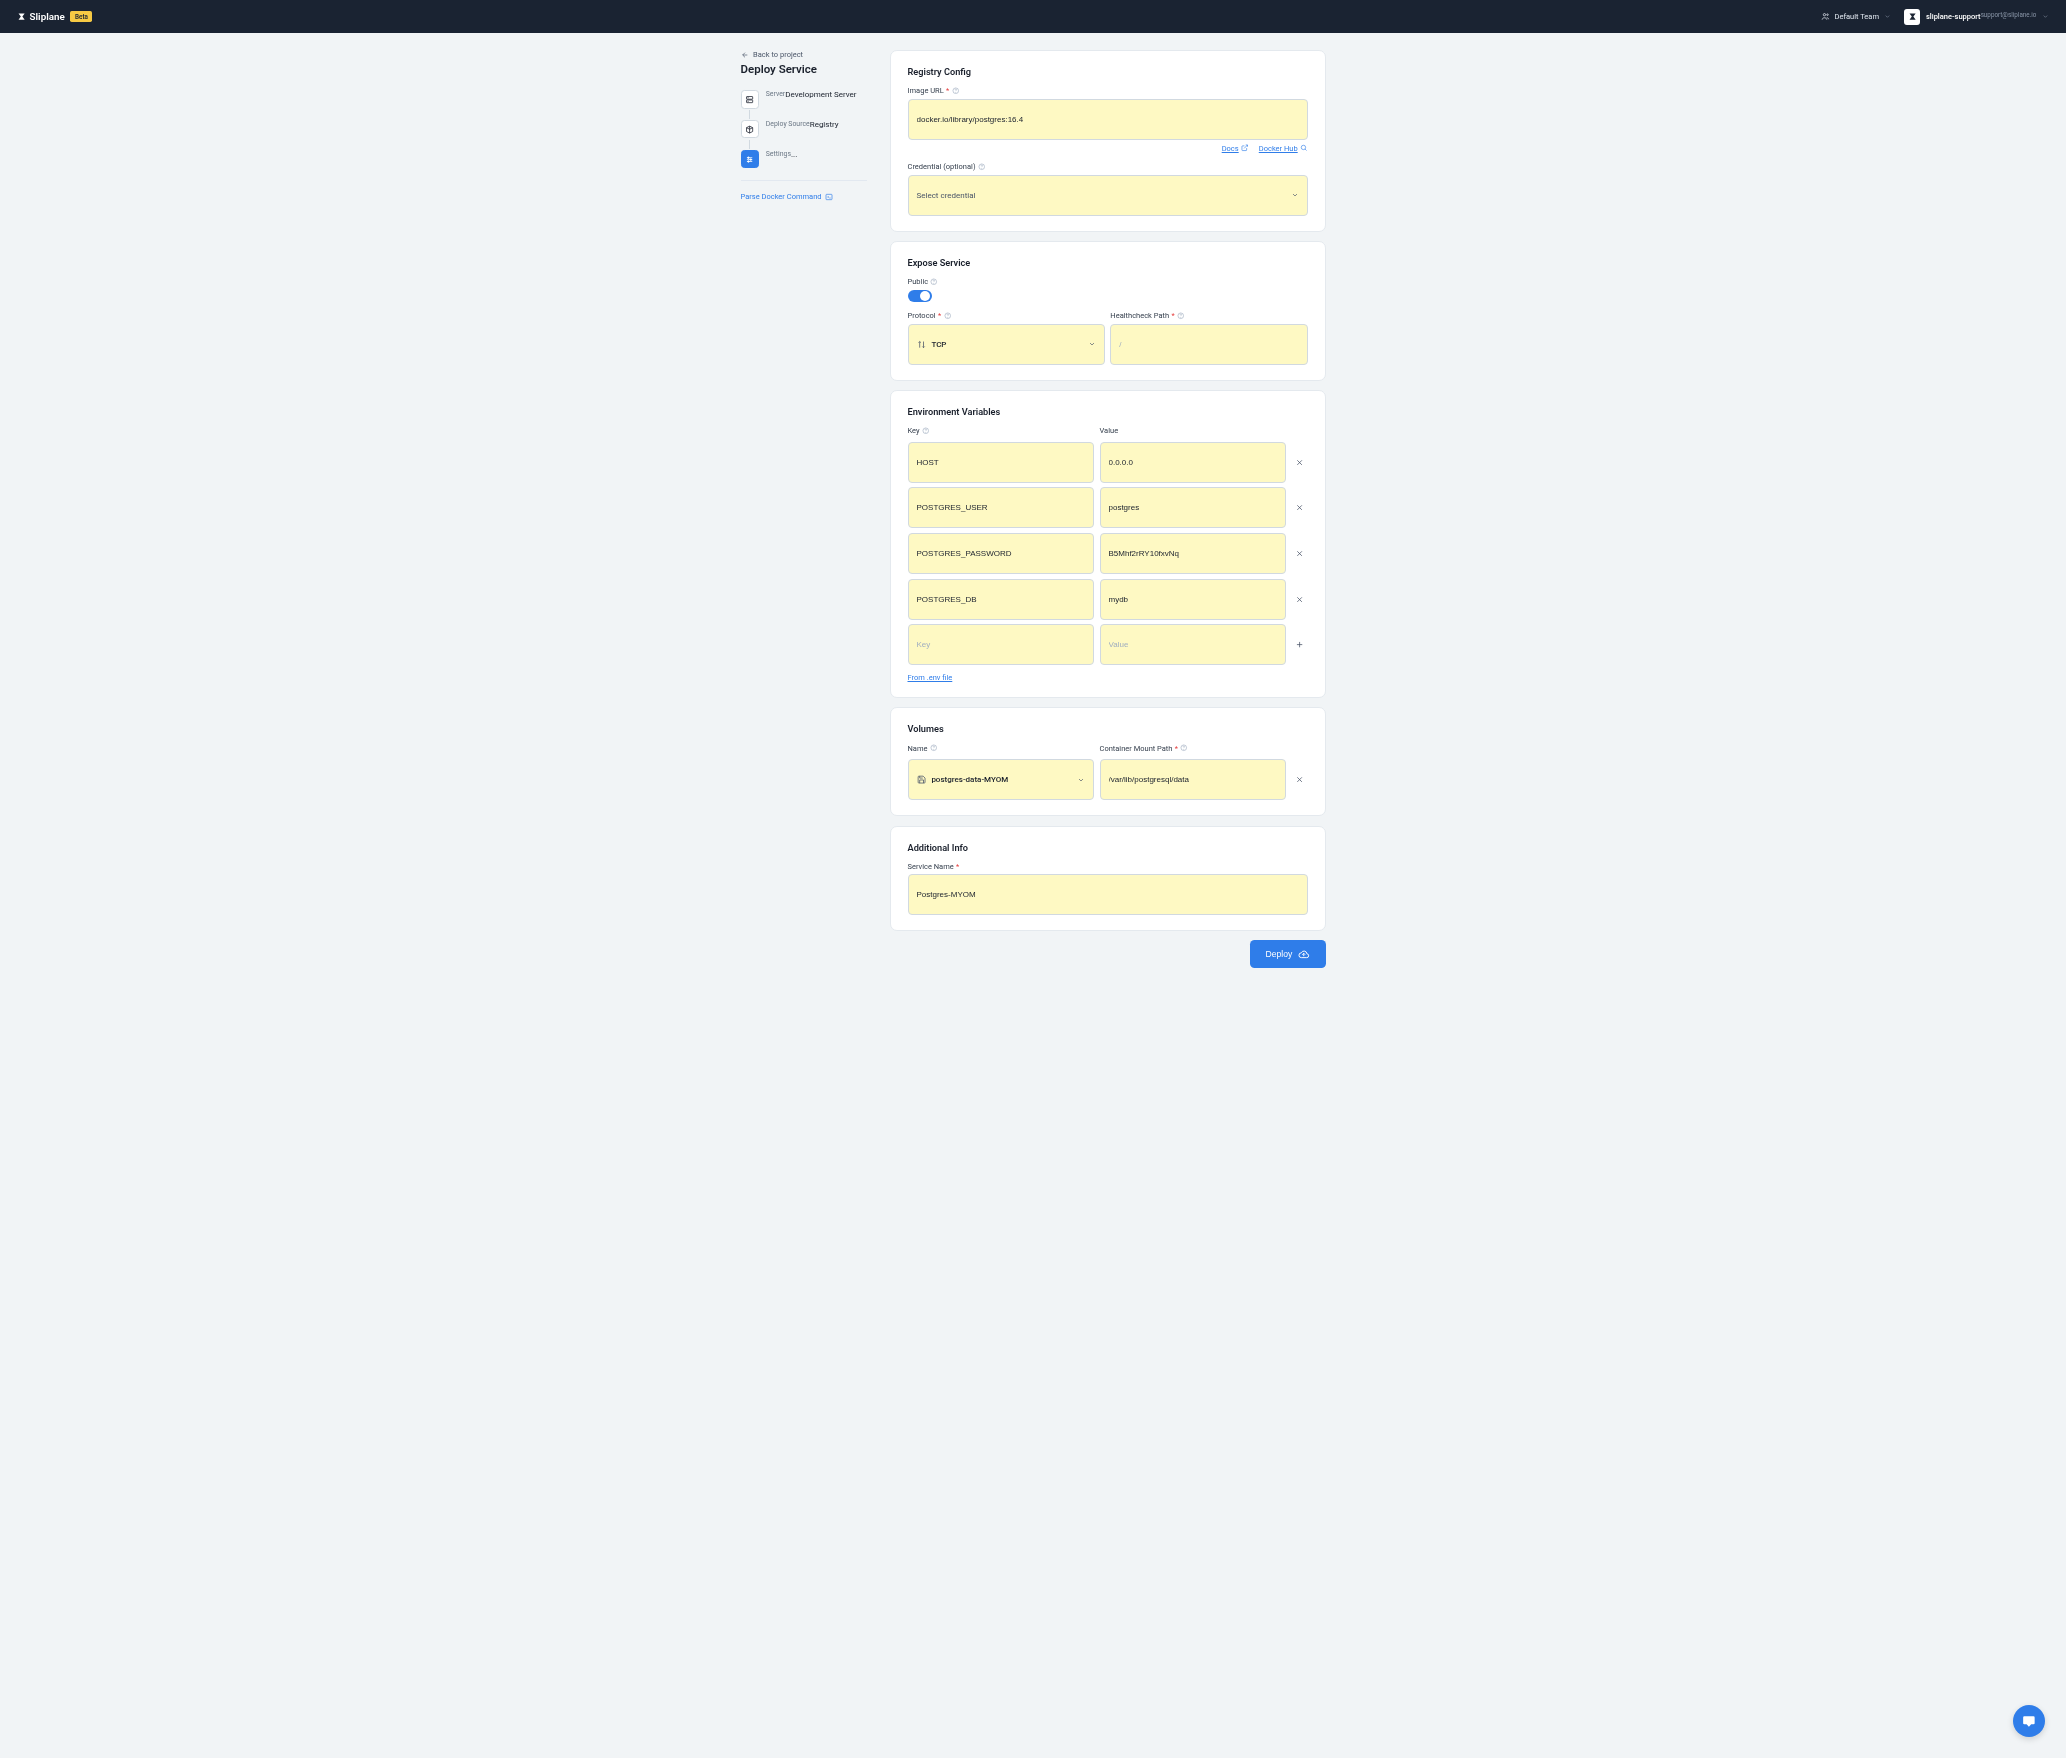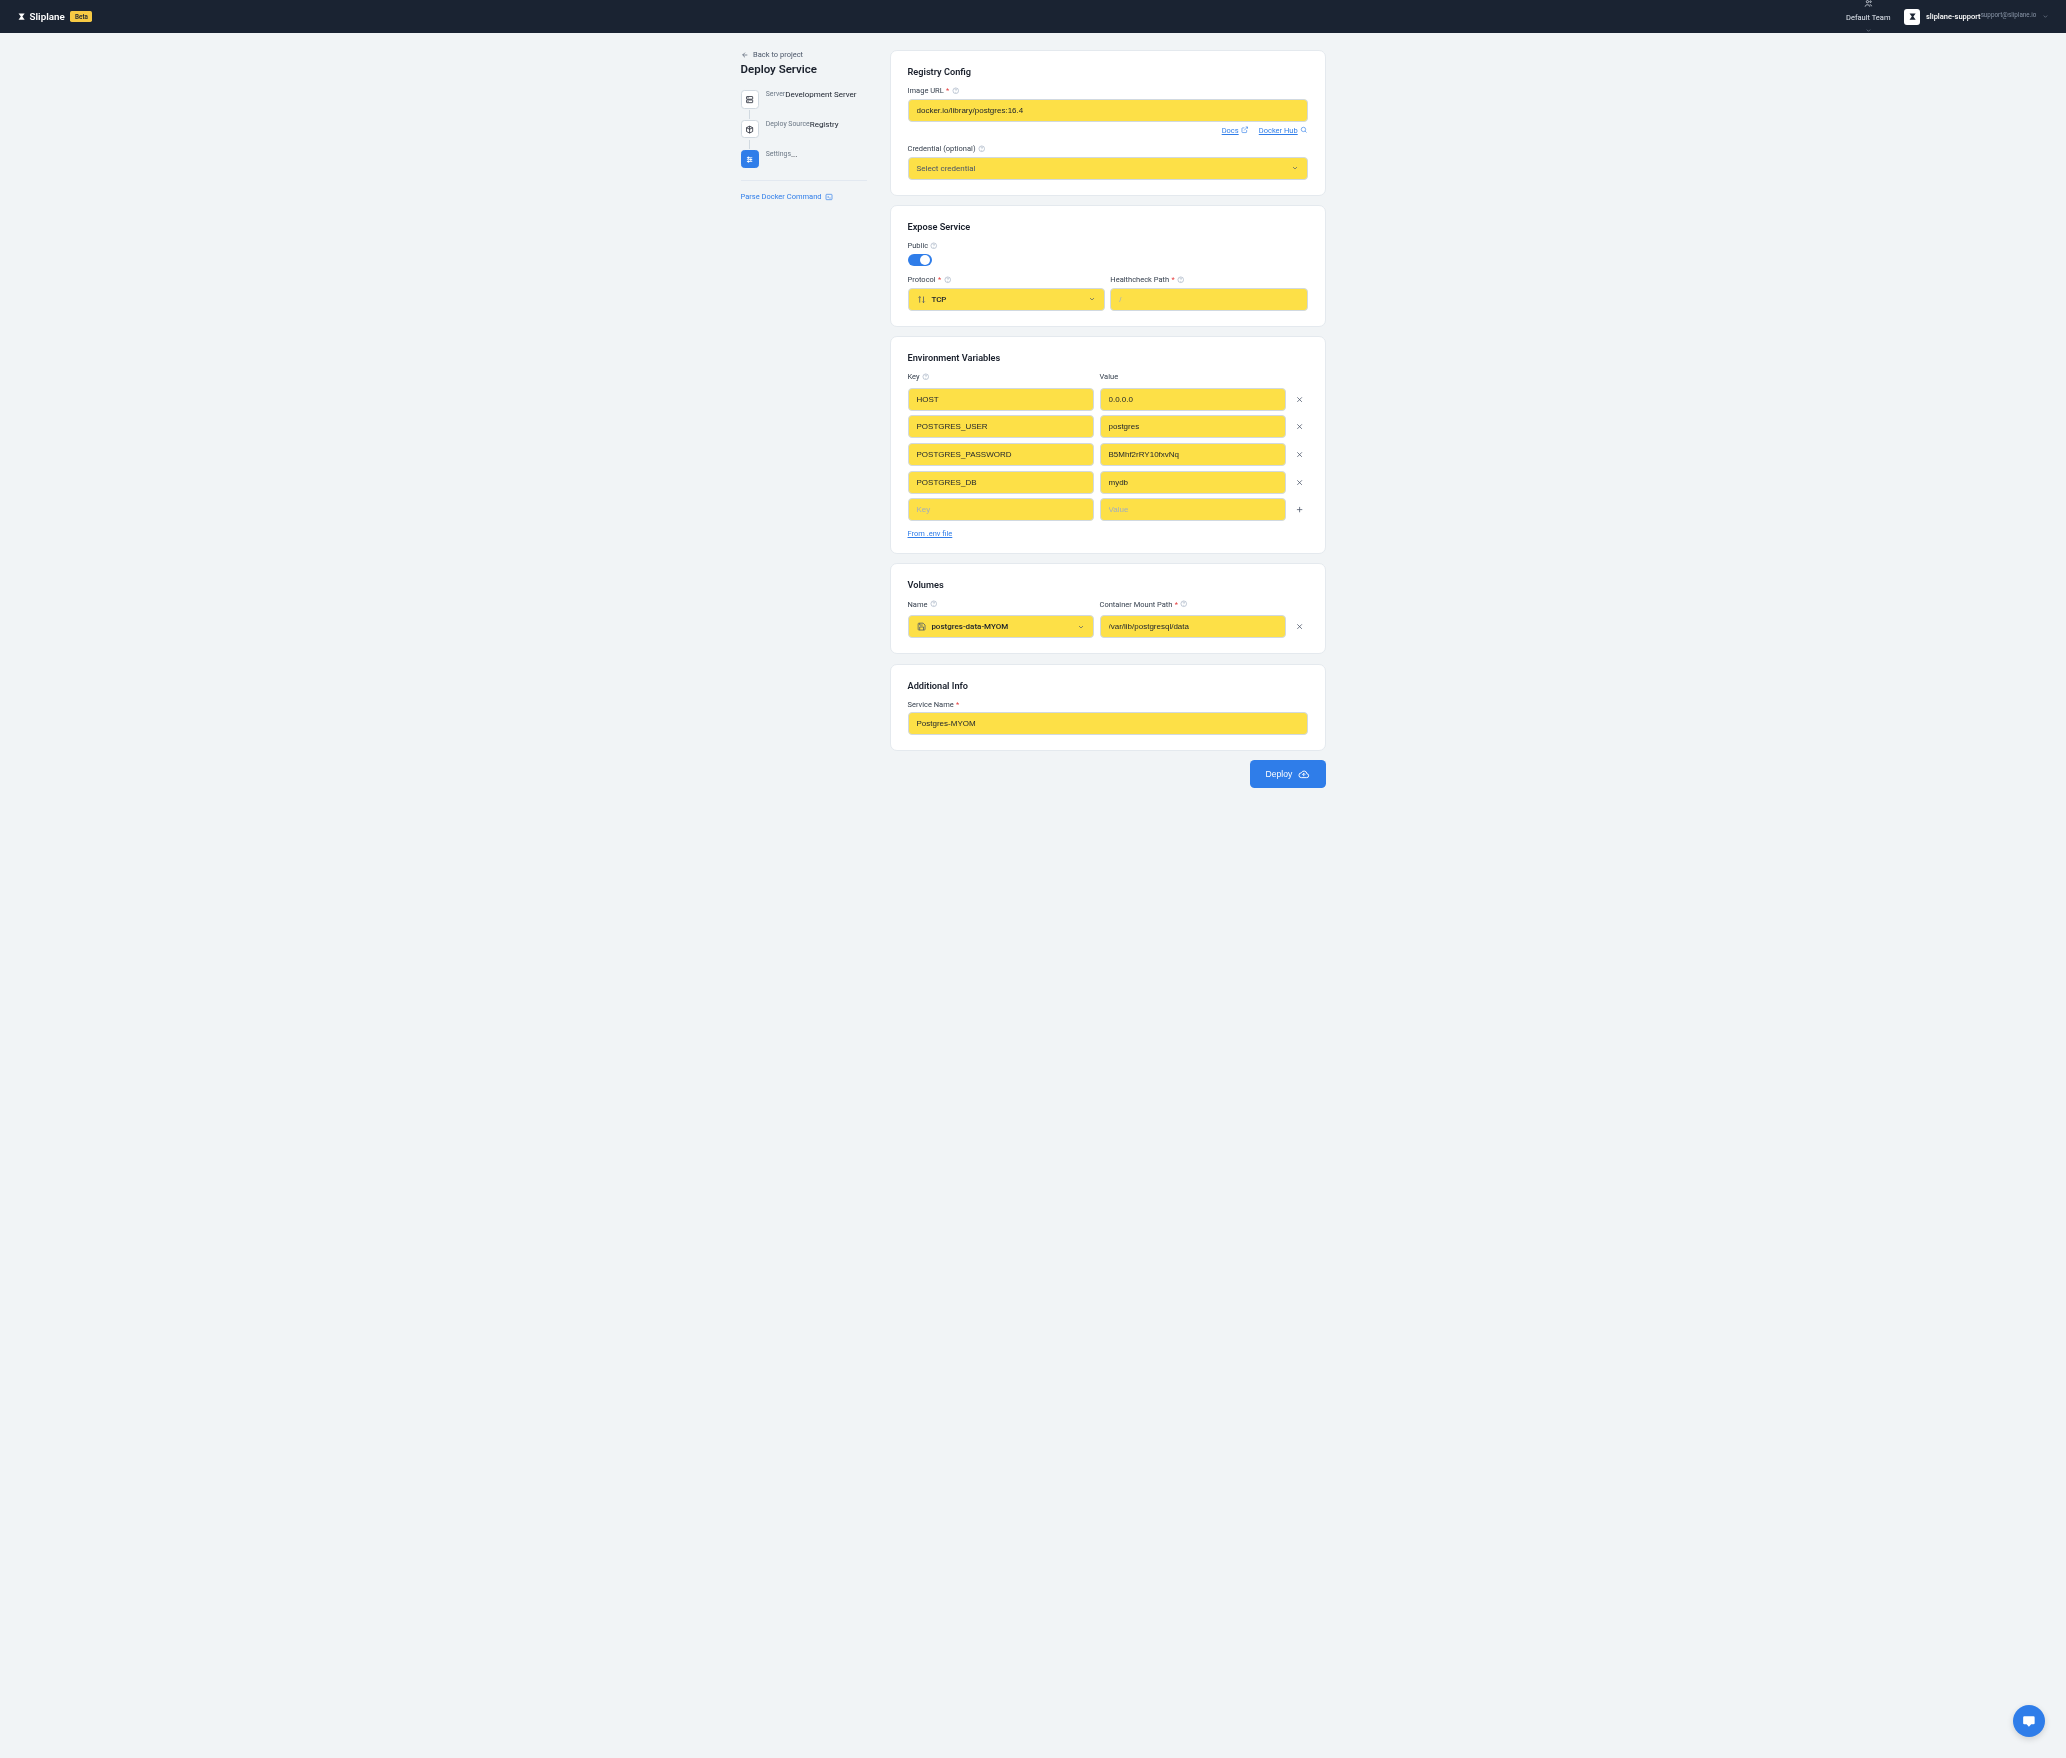--- a/index.html
+++ b/index.html
@@ -3,21 +3,21 @@
 <meta charset="utf-8">
 <style>
 * { box-sizing: border-box; margin: 0; padding: 0; }
 body { font-family: -apple-system, BlinkMacSystemFont, "Segoe UI", Roboto, sans-serif; background: #f1f4f6; color: #1a202c; font-size: 8px; }
 .header { background: #1a2332; height: 33px; display: flex; align-items: center; justify-content: space-between; padding: 0 17px; }
 .logo-wrap { display: flex; align-items: center; gap: 5.7px; justify-content: flex-end; }
 .logo { display: flex; align-items: center; gap: 3.4px; color: #fff; font-weight: 600; font-size: 9.8px; }
 .logo svg { width: 9.2px; height: 9.2px; }
 .beta-badge { background: #f6c944; color: #1a2332; font-size: 6.3px; font-weight: 600; padding: 1.1px 4.6px; border-radius: 1.7px; }
 .header-right { display: flex; align-items: center; gap: 13.8px; }
-.team-switch { display: flex; align-items: center; gap: 4.6px; color: #e2e8f0; font-size: 7.5px; cursor: pointer; flex-direction: column; }
+.team-switch { display: flex; align-items: center; gap: 4.6px; color: #e2e8f0; font-size: 7.5px; cursor: pointer; }
 .user-block { display: flex; align-items: center; gap: 5.7px; cursor: pointer; }
 .avatar { width: 16px; height: 16px; background: #fff; border-radius: 2.9px; display: flex; align-items: center; justify-content: center; }
 .avatar svg { width: 9.2px; height: 9.2px; }
 .user-info { display: flex; flex-direction: row; line-height: 1.2; }
 .user-name { color: #fff; font-size: 7.5px; font-weight: 500; }
 .user-email { color: #8a96a8; font-size: 6.3px; }
 .chev { color: #8a96a8; }
 .main { display: flex; justify-content: center; padding: 17px 23px 34px; gap: 23px; }
 .sidebar { width: 126px; flex-shrink: 0; }
 .back-link { display: flex; align-items: center; gap: 4.6px; color: #4a5568; font-size: 7.5px; cursor: pointer; margin-bottom: 3.4px; }
@@ -34,21 +34,21 @@
 .step-value { font-size: 8px; color: #1a202c; }
 .parse-link { color: #2f7de9; font-size: 7.5px; display: flex; align-items: center; gap: 3.4px; cursor: pointer; border-top: 0.6px solid #e2e8f0; padding-top: 11.5px; margin-top: 2.3px; }
 .content { width: 436px; display: flex; flex-direction: column; gap: 9.2px; }
 .card { background: #fff; border: 0.6px solid #e4e9ee; border-radius: 6.9px; padding: 15px 17px; }
 .card-title { font-size: 9.2px; font-weight: 600; margin-bottom: 9.2px; }
 .field { margin-bottom: 9.2px; }
 .field:last-child { margin-bottom: 0; }
 .label { font-size: 7.5px; color: #36404e; margin-bottom: 3.4px; display: flex; align-items: center; gap: 2.3px; }
 .req { color: #e53e3e; }
 .help-icon { width: 7.5px; height: 7.5px; color: #a0aec0; }
-.input, .select { width: 100%; height: 23px; border: 0.6px solid #d1d9e0; border-radius: 4px; padding: 0 8px; font-size: 8px; color: #1a202c; background: #fde047; }
+.input, .select { width: 100%; height: 41px; border: 0.6px solid #d1d9e0; border-radius: 4px; padding: 0 8px; font-size: 8px; color: #1a202c; background: #fef9c3; }
 .input::placeholder { color: #a0aec0; }
 .select { display: flex; align-items: center; justify-content: space-between; color: #4a5568; cursor: pointer; }
 .select-with-icon { display: flex; align-items: flex-start; gap: 5.7px; }
 .links-row { display: flex; justify-content: flex-end; gap: 10.3px; margin-top: 4.6px; }
 .link { color: #2f7de9; font-size: 7.5px; display: flex; align-items: flex-start; gap: 2.3px; cursor: pointer; text-decoration: underline; }
 .row { display: flex; gap: 5.7px; }
 .col { flex: 1; min-width: 0; }
 .col-action { width: 16px; display: flex; align-items: center; justify-content: center; cursor: pointer; color: #4a5568; }
 .toggle { width: 24px; height: 12.6px; background: #2f7de9; border-radius: 6.3px; position: relative; cursor: pointer; margin-top: 2.3px; }
 .toggle::after { content: ""; position: absolute; width: 10.3px; height: 10.3px; background: #fff; border-radius: 50%; top: 1.1px; right: 1.1px; }

